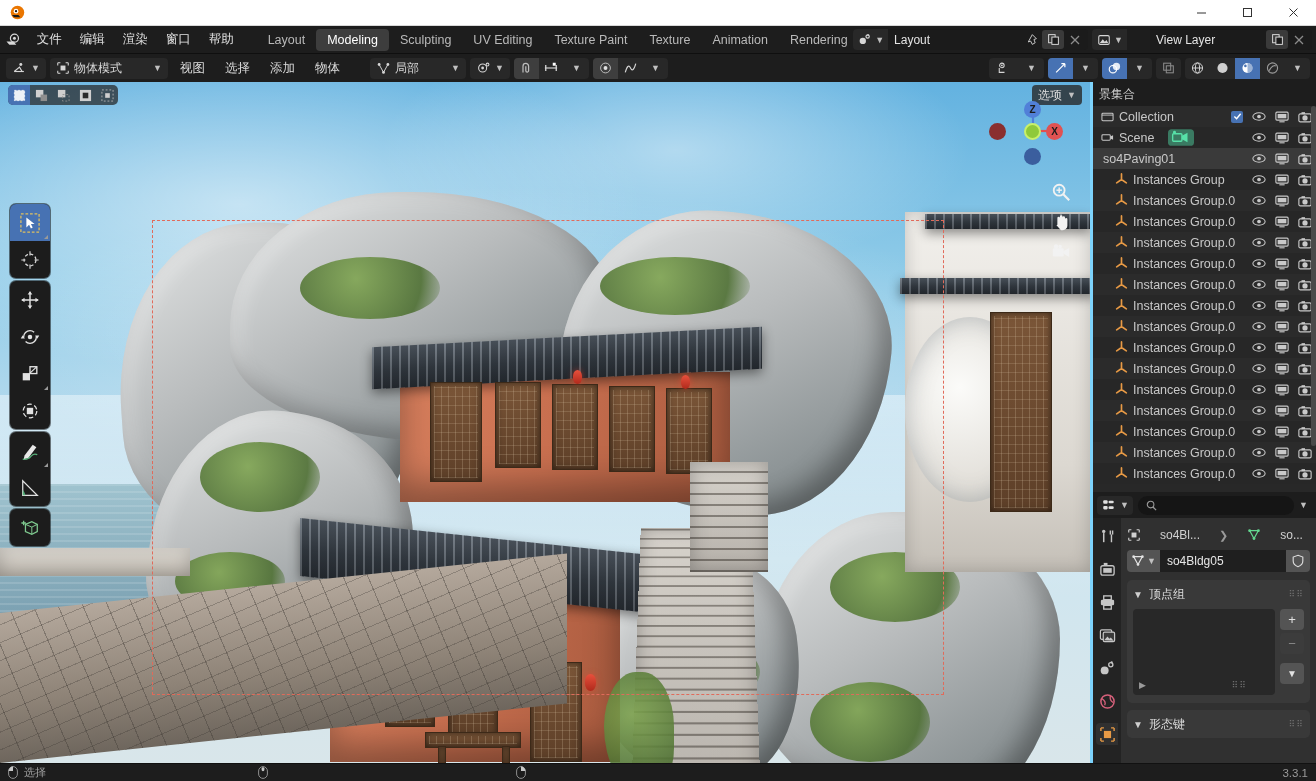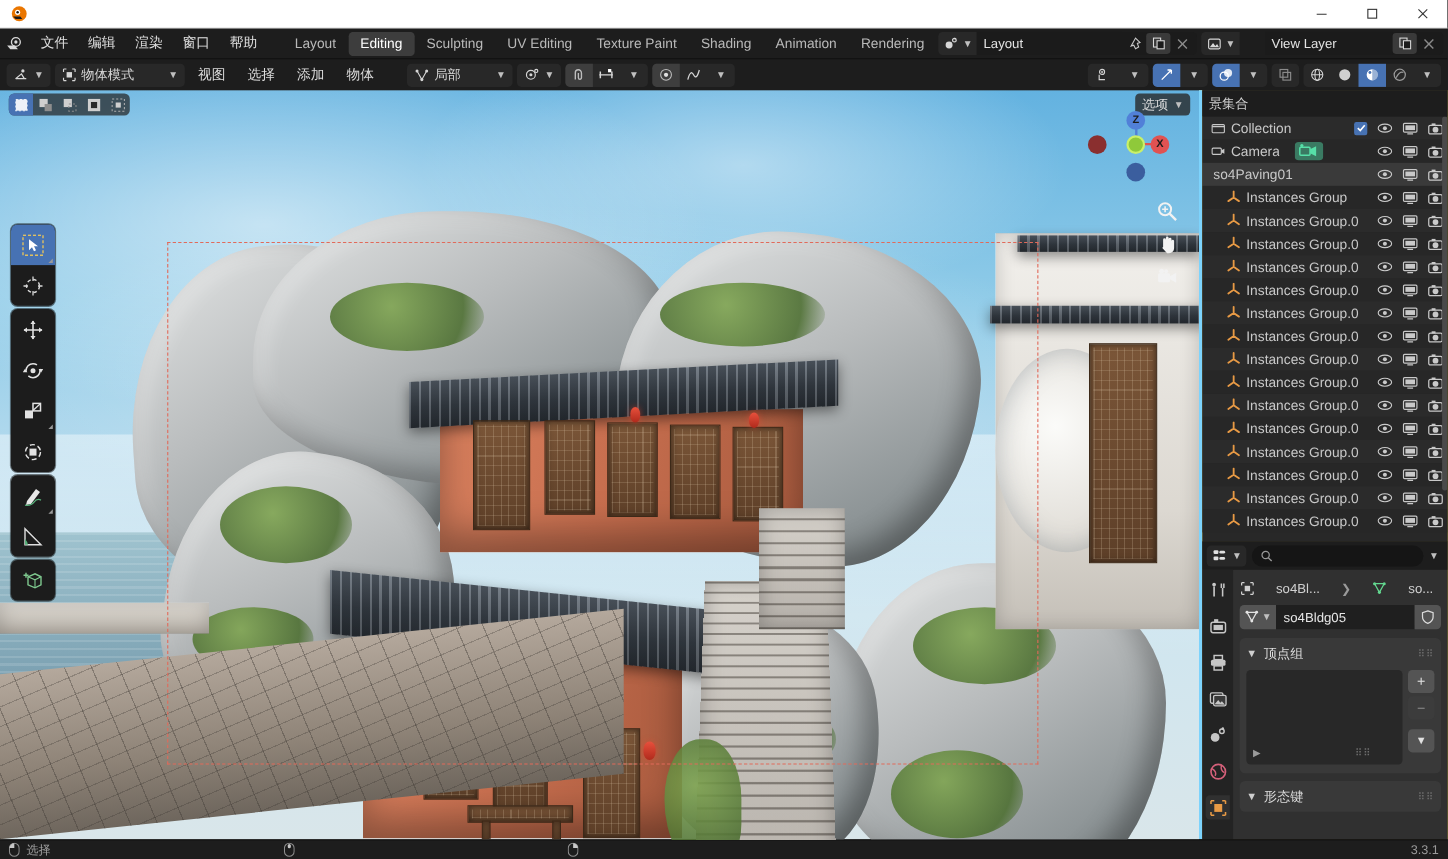--- a/index.html
+++ b/index.html
@@ -240,25 +240,25 @@
       </svg>
     </div>
     <div class="menu-item">文件</div>
     <div class="menu-item">编辑</div>
     <div class="menu-item">渲染</div>
     <div class="menu-item">窗口</div>
     <div class="menu-item">帮助</div>
 
     <div class="ws-list">
       <div class="wstab">Layout</div>
-      <div class="wstab active">Editing</div>
+      <div class="wstab active">Modeling</div>
       <div class="wstab">Sculpting</div>
       <div class="wstab">UV Editing</div>
       <div class="wstab">Texture Paint</div>
-      <div class="wstab">Shading</div>
+      <div class="wstab">Texture</div>
       <div class="wstab">Animation</div>
       <div class="wstab">Rendering</div>
       <div class="wstab">Con</div>
     </div>
 
     <div class="scene-block">
       <div class="idbtn">
         <svg width="14" height="14" viewBox="0 0 16 16">
           <circle cx="5.5" cy="9" r="3.6" fill="#d6d6d6"></circle>
           <circle cx="11" cy="4" r="1.9" fill="none" stroke="#d6d6d6" stroke-width="1.3"></circle>
@@ -729,21 +729,21 @@
             </span>
           </div>
 
           <div class="orow">
             <span class="oicon" style="margin-right:5px;">
               <svg width="13" height="13" viewBox="0 0 14 14">
                   <rect x="1" y="4" width="9" height="6" rx="1" fill="none" stroke="#c8c8c8" stroke-width="1.1"></rect>
                   <path d="M10 6 L13 4.5 V9.5 L10 8 Z" fill="#c8c8c8"></path>
                 </svg>
             </span>
-            <span class="oname">Camera</span>
+            <span class="oname">Scene</span>
             <span style="margin-left:14px;display:flex;align-items:center;">
               <svg width="26" height="17" viewBox="0 0 28 18">
                   <rect x="0" y="0" width="28" height="18" rx="4" fill="#3a7a62"></rect>
                   <rect x="5" y="5" width="10" height="8" rx="1" fill="none" stroke="#57e0a8" stroke-width="1.5"></rect>
                   <path d="M15 7 L21 4 V14 L15 11 Z" fill="#57e0a8"></path>
                   <circle cx="7" cy="3.4" r="1.6" fill="#57e0a8"></circle>
                 </svg>
             </span>
             <span class="orow-icons">
               <span class="oicon">

